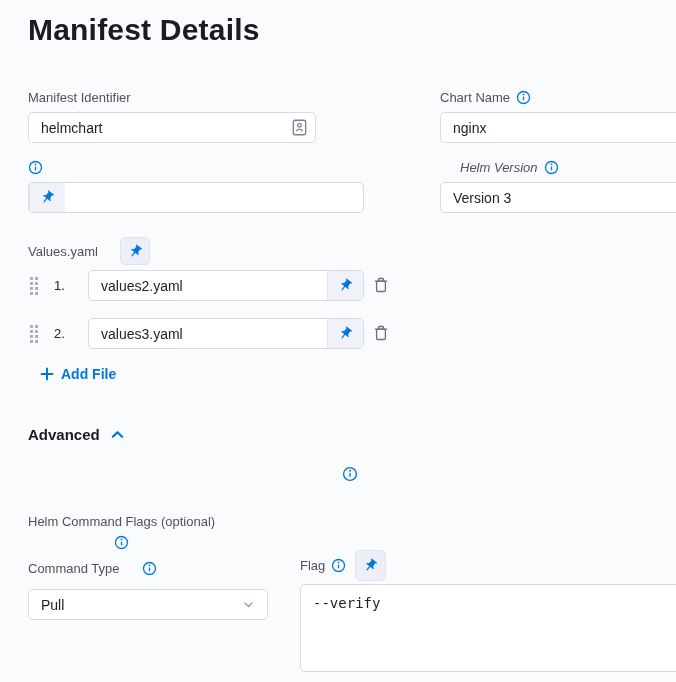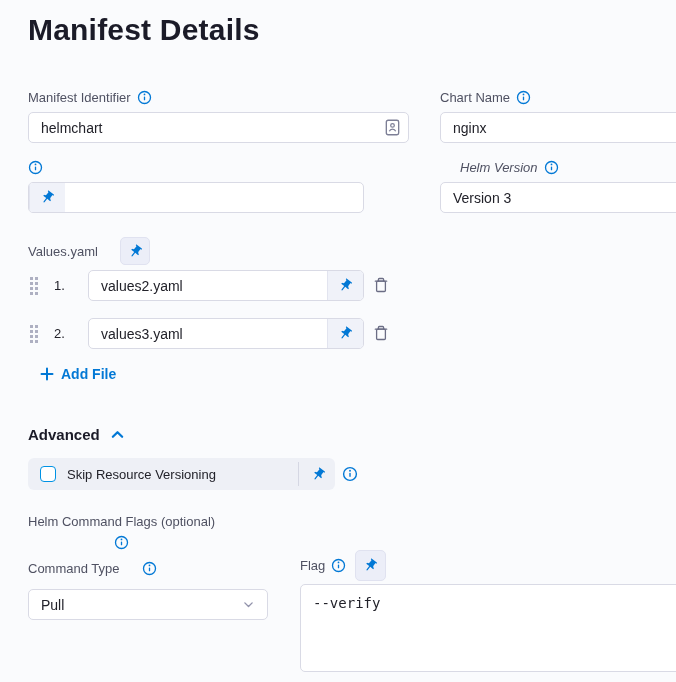--- a/index.html
+++ b/index.html
@@ -80,31 +80,31 @@
   }
   .info-icon { display:inline-flex; cursor:pointer; }
 </style>
 </head>
 <body>
 
 <div class="page">
 
   <h1 class="abs page-title" style="left:28px; top:13px;">Manifest Details</h1>
 
-  <div class="abs field-label" style="left:28px; top:90px;">
+  <div class="abs field-label" style="left:28px; top:90px;flex-direction:column;">
     <span>Manifest Identifier</span>
     <span class="info-icon">
       <svg width="15" height="15" viewBox="0 0 16 16">
           <circle cx="8" cy="8" r="6.4" fill="none" stroke="#0278D5" stroke-width="1.4"></circle>
           <rect x="7.3" y="6.8" width="1.4" height="4.2" rx=".7" fill="#0278D5"></rect>
           <circle cx="8" cy="4.7" r=".95" fill="#0278D5"></circle>
         </svg>
     </span>
   </div>
-  <div class="abs input-shell" style="left:28px; top:112px; width:381px;">
+  <div class="abs input-shell" style="left:28px; top:112px; width:288px;">
     <input type="text" value="helmchart" style="">
     <span style="display:flex; padding-right:8px;">
       <svg width="15" height="17" viewBox="0 0 14 16" fill="none" stroke="#7d7f96">
         <rect x="1.2" y="1.2" width="11.6" height="13.6" rx="1.6" stroke-width="1.3"></rect>
         <circle cx="7" cy="6" r="1.7" stroke-width="1.2"></circle>
         <path d="M4 11.6c.6-1.5 1.7-2.1 3-2.1s2.4.6 3 2.1" stroke-width="1.2"></path>
       </svg>
     </span>
   </div>
 
@@ -225,30 +225,20 @@
 
   <div class="abs advanced-toggle" style="left:28px; top:426px;">
     <span>Advanced</span>
     <span style="display:flex;">
       <svg width="15" height="13" viewBox="0 0 16 14">
           <path d="M3 9.5L8 4.5l5 5" stroke="#0278D5" stroke-width="2.4" fill="none" stroke-linecap="round" stroke-linejoin="round"></path>
         </svg>
     </span>
   </div>
 
-  <div class="abs skip-box" style="left:28px; top:458px; width:307px;">
-    <span class="cb"></span>
-    <span class="cb-label">Skip Resource Versioning</span>
-    <span class="skip-divider"></span>
-    <span class="skip-pin">
-      <svg class="pin-rot" width="15" height="15" viewBox="0 0 24 24">
-          <path fill="#0278D5" d="M16,9V4h1c0.55,0,1-0.45,1-1s-0.45-1-1-1H7C6.45,2,6,2.45,6,3s0.45,1,1,1h1v5c0,1.66-1.34,3-3,3v2h5.97v7l1,1l1-1v-7H19v-2C17.34,12,16,10.66,16,9z"></path>
-        </svg>
-    </span>
-  </div>
   <span class="abs info-icon" style="left:342px; top:466px;">
     <svg width="16" height="16" viewBox="0 0 16 16">
         <circle cx="8" cy="8" r="6.4" fill="none" stroke="#0278D5" stroke-width="1.4"></circle>
         <rect x="7.3" y="6.8" width="1.4" height="4.2" rx=".7" fill="#0278D5"></rect>
         <circle cx="8" cy="4.7" r=".95" fill="#0278D5"></circle>
       </svg>
   </span>
 
   <div class="abs field-label" style="left:28px; top:514px;flex-direction:column;">
     <span>Helm Command Flags (optional)</span>

